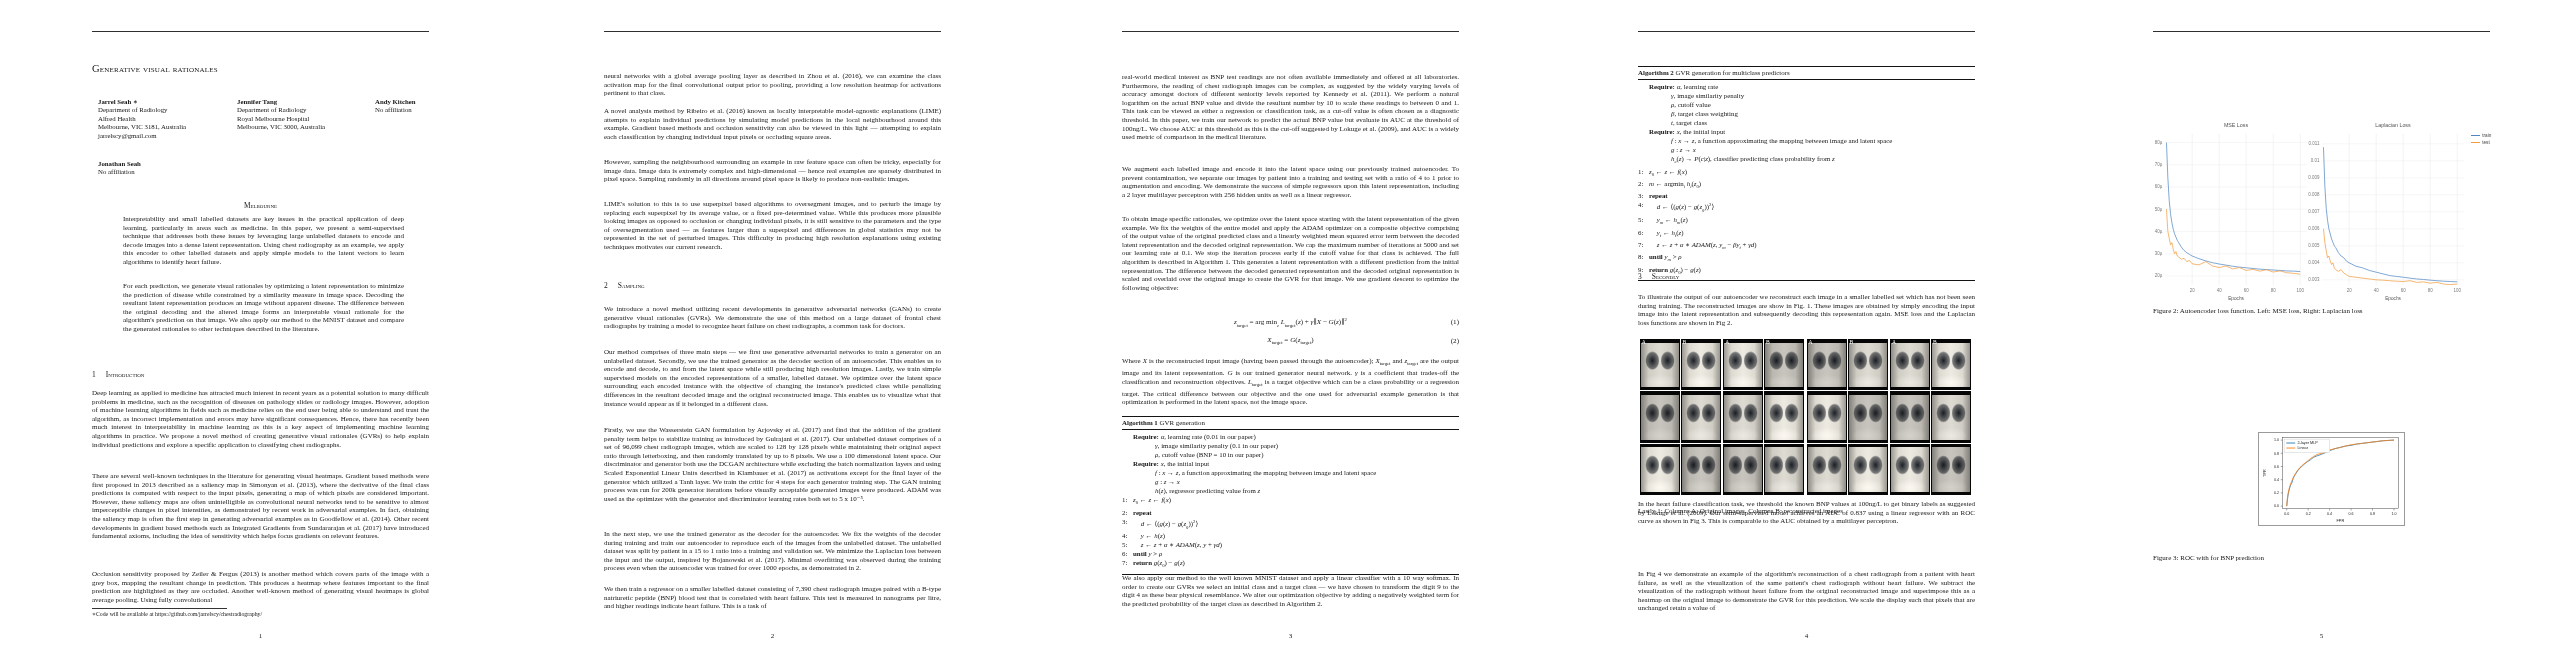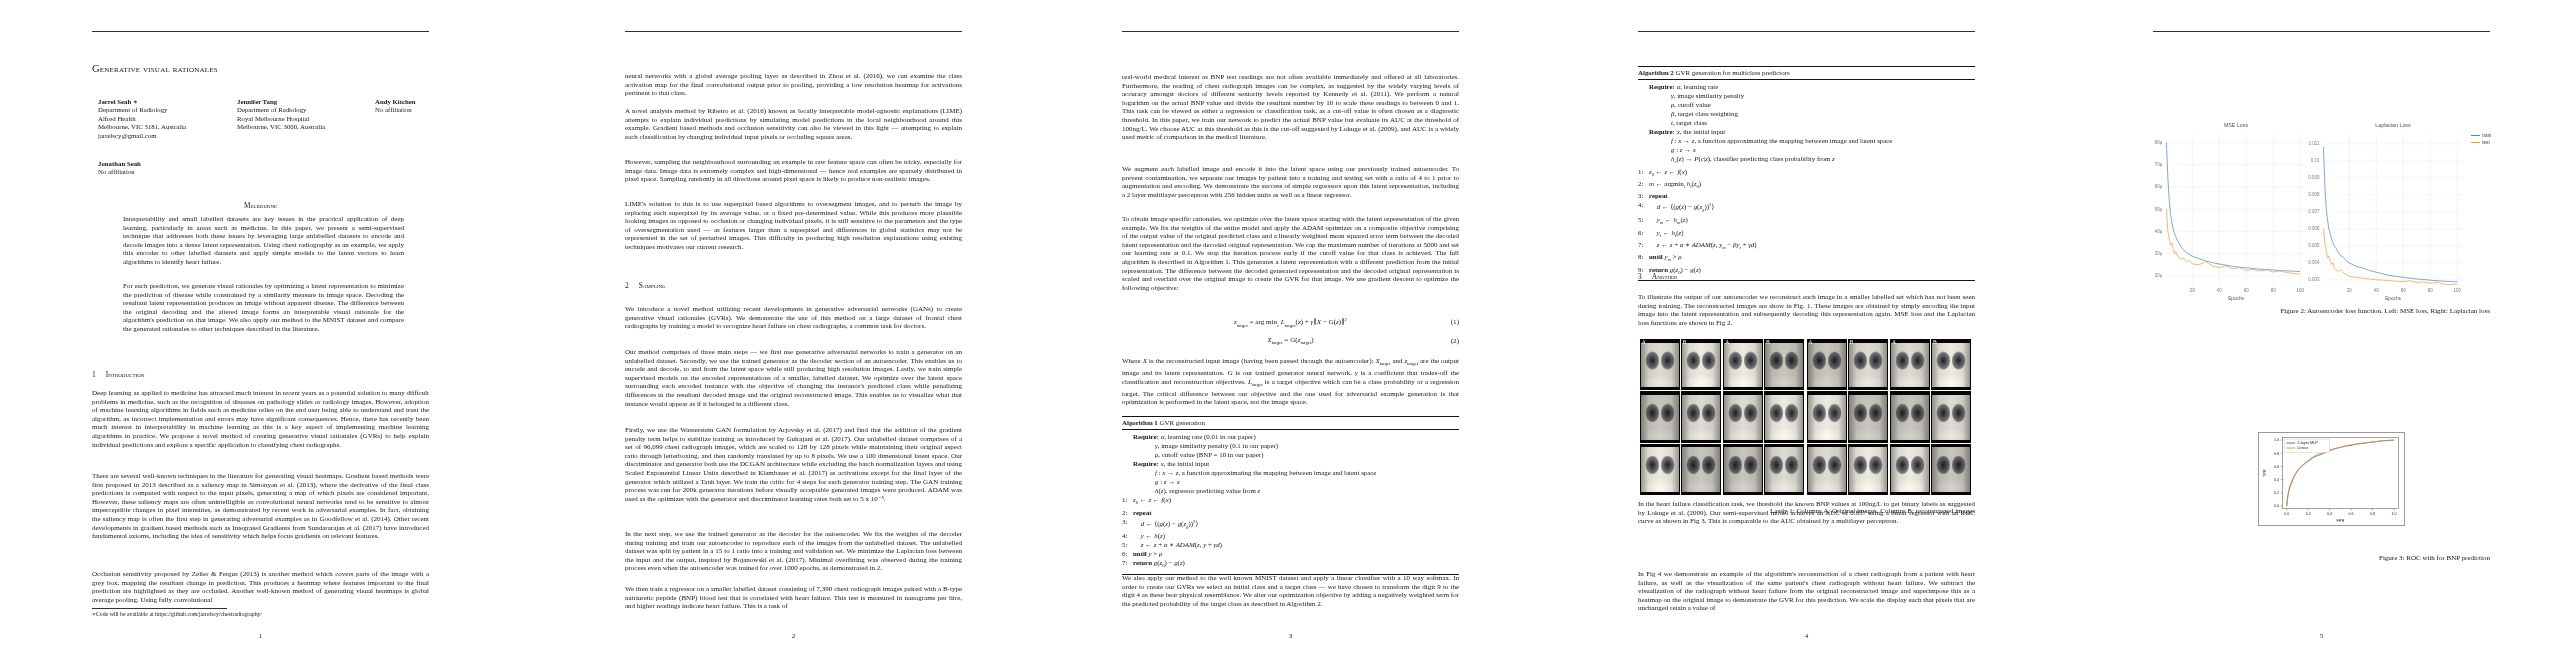--- a/index.html
+++ b/index.html
@@ -21,21 +21,21 @@
   .eqrow{position:absolute;left:92px;width:337px;display:flex;align-items:center;font-size:7.1px;}
   .eqc{flex:1;text-align:center;}
   .eqn{width:23px;text-align:right;}
   sub{font-size:68%;} sup{font-size:68%;}
   .algo{position:absolute;left:92px;width:337px;border-bottom:1.1px solid #141414;font-size:6.9px;}
   .algo-title{border-top:1.1px solid #141414;border-bottom:0.6px solid #141414;padding:1.7px 0 2.2px;line-height:8.3px;}
   .algo-body{padding:2.2px 0 2.8px;}
   .algo-line{line-height:9px;display:flex;}
   .algo-line .ln{width:11px;flex:none;}
   .algo-line .lt{flex:1;}
-  .cap{position:absolute;left:92px;width:337px;text-align:right;font-size:7px;}
+  .cap{position:absolute;left:92px;width:337px;text-align:left;font-size:7px;}
   .fig1{position:absolute;left:94px;top:339px;width:331px;height:156px;display:flex;gap:2.8px;}
   .xgroup{flex:1;display:grid;grid-template-columns:1fr 1fr;grid-auto-rows:1fr;gap:1.1px;}
   .xray{position:relative;background:#060606;overflow:hidden;}
   .xray::before{content:"";position:absolute;left:2%;right:2%;top:7%;bottom:6%;
     background:
       radial-gradient(ellipse 26% 30% at 30% 40%, rgba(16,20,26,.95), rgba(30,34,40,.55) 60%, rgba(0,0,0,0) 72%),
       radial-gradient(ellipse 26% 30% at 70% 40%, rgba(16,20,26,.95), rgba(30,34,40,.55) 60%, rgba(0,0,0,0) 72%),
       radial-gradient(ellipse 60% 26% at 50% 90%, rgba(236,233,226,.92), rgba(0,0,0,0) 72%),
       linear-gradient(90deg,#8f8d86 0%,#cfccc4 20%,#dedbd3 50%,#cfccc4 80%,#8f8d86 100%);}
   .xray.v1::before{filter:brightness(1.07) blur(0.2px);}
@@ -96,21 +96,21 @@
   </div>
   <div class="blk" style="top:389px">Deep learning as applied to medicine has attracted much interest in recent years as a potential solution to many difficult problems in medicine, such as the recognition of diseases on pathology slides or radiology images. However, adoption of machine learning algorithms in fields such as medicine relies on the end user being able to understand and trust the algorithm, as incorrect implementation and errors may have significant consequences. Hence, there has recently been much interest in interpretability in machine learning as this is a key aspect of implementing machine learning algorithms in practice. We propose a novel method of creating generative visual rationales (GVRs) to help explain individual predictions and explore a specific application to classifying chest radiographs.</div>
   <div class="blk" style="top:472px">There are several well-known techniques in the literature for generating visual heatmaps. Gradient based methods were first proposed in 2013 described as a saliency map in Simonyan et al. (2013), where the derivative of the final class predictions is computed with respect to the input pixels, generating a map of which pixels are considered important. However, these saliency maps are often unintelligible as convolutional neural networks tend to be sensitive to almost imperceptible changes in pixel intensities, as demonstrated by recent work in adversarial examples. In fact, obtaining the saliency map is often the first step in generating adversarial examples as in Goodfellow et al. (2014). Other recent developments in gradient based methods such as Integrated Gradients from Sundararajan et al. (2017) have introduced fundamental axioms, including the idea of sensitivity which helps focus gradients on relevant features.</div>
   <div class="blk" style="top:570px">Occlusion sensitivity proposed by Zeiler &amp; Fergus (2013) is another method which covers parts of the image with a grey box, mapping the resultant change in prediction. This produces a heatmap where features important to the final prediction are highlighted as they are occluded. Another well-known method of generating visual heatmaps is global average pooling. Using fully convolutional</div>
 
   <div class="fnrule"></div>
   <div class="footnote">∗Code will be available at https://github.com/jarrelscy/chestradiography/</div>
   <div class="pagenum">1</div>
 </div>
 
-<div class="page" id="pg2" style="left:533px">
+<div class="page" id="pg2" style="left:512px">
   <div class="toprule"></div>
   <div class="blk" style="top:72px">neural networks with a global average pooling layer as described in Zhou et al. (2016), we can examine the class activation map for the final convolutional output prior to pooling, providing a low resolution heatmap for activations pertinent to that class.</div>
   <div class="blk" style="top:107px">A novel analysis method by Ribeiro et al. (2016) known as locally interpretable model-agnostic explanations (LIME) attempts to explain individual predictions by simulating model predictions in the local neighbourhood around this example. Gradient based methods and occlusion sensitivity can also be viewed in this light — attempting to explain each classification by changing individual input pixels or occluding square areas.</div>
   <div class="blk" style="top:158px">However, sampling the neighbourhood surrounding an example in raw feature space can often be tricky, especially for image data. Image data is extremely complex and high-dimensional — hence real examples are sparsely distributed in pixel space. Sampling randomly in all directions around pixel space is likely to produce non-realistic images.</div>
   <div class="blk" style="top:200px">LIME's solution to this is to use superpixel based algorithms to oversegment images, and to perturb the image by replacing each superpixel by its average value, or a fixed pre-determined value. While this produces more plausible looking images as opposed to occlusion or changing individual pixels, it is still sensitive to the parameters and the type of oversegmentation used — as features larger than a superpixel and differences in global statistics may not be represented in the set of perturbed images. This difficulty in producing high resolution explanations using existing techniques motivates our current research.</div>
   <div class="sechead" style="top:281px">
     <span>2</span><span class="sct" style="font-variant:small-caps">Sampling</span>
   </div>
   <div class="blk" style="top:305px">We introduce a novel method utilizing recent developments in generative adversarial networks (GANs) to create generative visual rationales (GVRs). We demonstrate the use of this method on a large dataset of frontal chest radiographs by training a model to recognize heart failure on chest radiographs, a common task for doctors.</div>
   <div class="blk" style="top:348px">Our method comprises of three main steps — we first use generative adversarial networks to train a generator on an unlabelled dataset. Secondly, we use the trained generator as the decoder section of an autoencoder. This enables us to encode and decode, to and from the latent space while still producing high resolution images. Lastly, we train simple supervised models on the encoded representations of a smaller, labelled dataset. We optimize over the latent space surrounding each encoded instance with the objective of changing the instance's predicted class while penalizing differences in the resultant decoded image and the original reconstructed image. This enables us to visualize what that instance would appear as if it belonged in a different class.</div>
@@ -274,21 +274,21 @@
           <span class="ln">8:</span>
           <span class="lt" style="padding-left:0px"><b>until </b><i>y<sub>m</sub></i> &gt; <i>ρ</i></span>
         </div>
         <div class="algo-line">
           <span class="ln">9:</span>
           <span class="lt" style="padding-left:0px"><b>return </b><i>g</i>(<i>z</i><sub>0</sub>) − <i>g</i>(<i>z</i>)</span>
         </div>
       </div>
     </div>
   <div class="sechead" style="top:272px">
-    <span>3</span><span class="sct" style="font-variant:small-caps">Another</span>
+    <span>3</span><span class="sct" style="font-variant:small-caps">Secondly</span>
   </div>
   <div class="blk" style="top:293px">To illustrate the output of our autoencoder we reconstruct each image in a smaller labelled set which has not been seen during training. The reconstructed images are show in Fig. 1. These images are obtained by simply encoding the input image into the latent representation and subsequently decoding this representation again. MSE loss and the Laplacian loss functions are shown in Fig 2.</div>
   <div class="fig1" id="fig1grid">
       <div class="xgroup">
         <div class="xray v0">
           <span class="xlabel">A</span>
         </div>
         <div class="xray v1">
           <span class="xlabel">B</span>
         </div>

